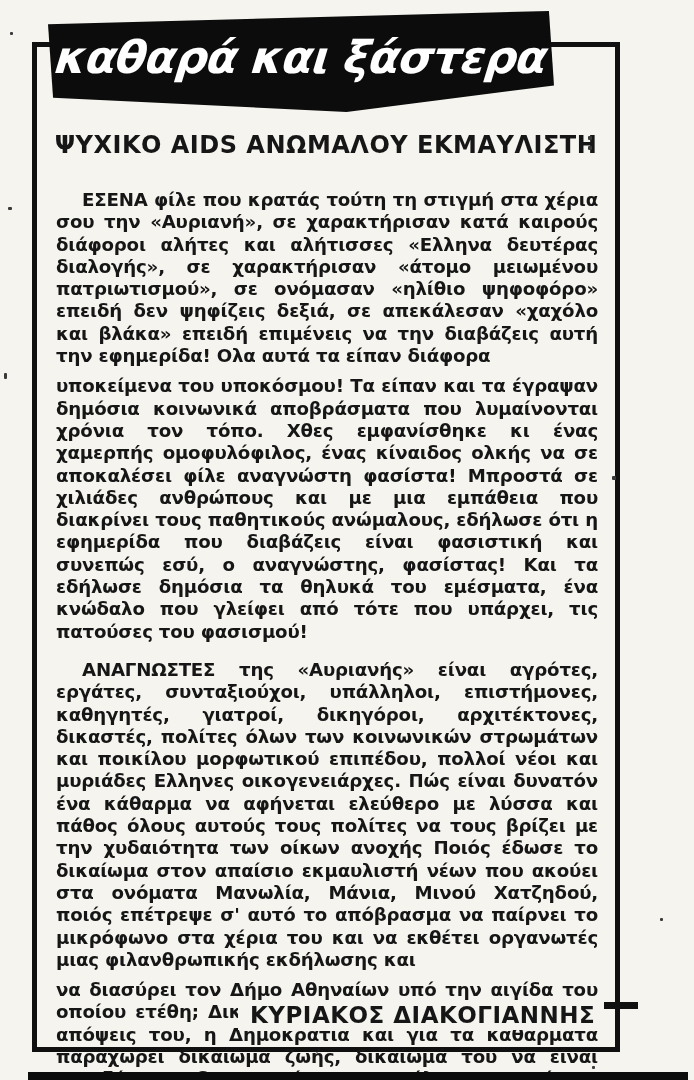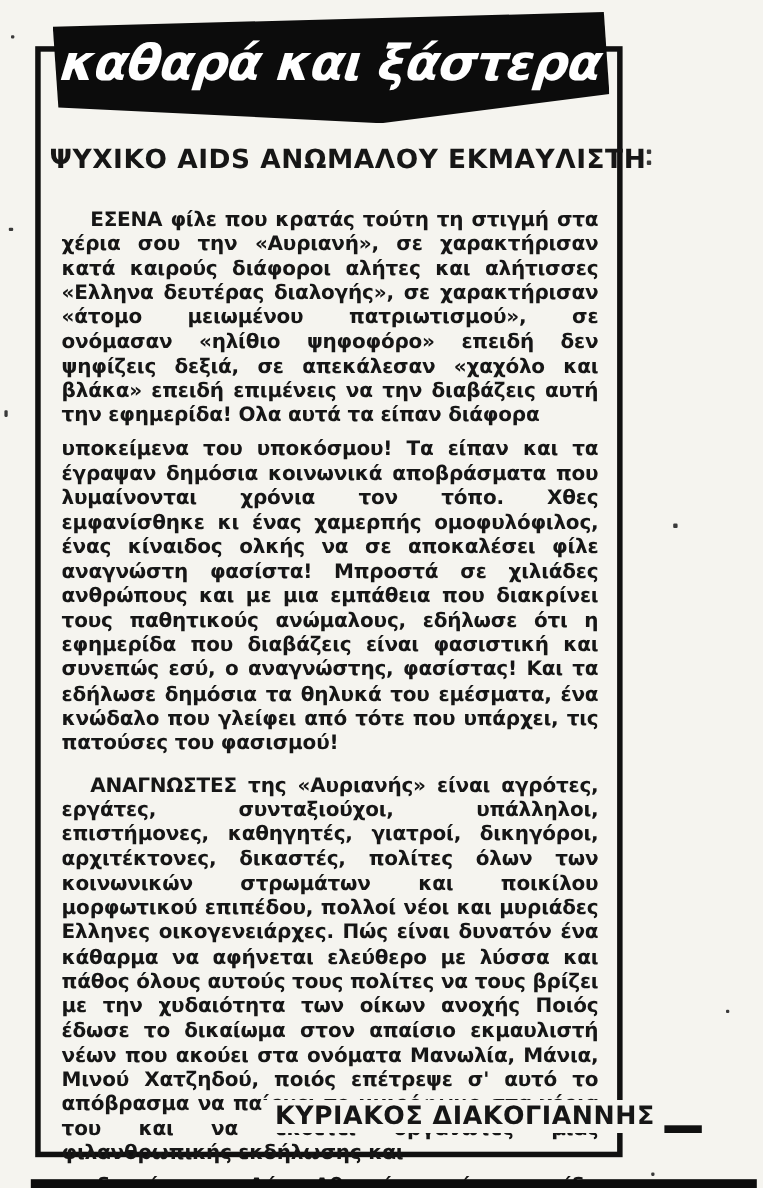--- a/index.html
+++ b/index.html
@@ -20,21 +20,21 @@
   }
   .banner-title{
     color:#ffffff;font-weight:bold;font-style:italic;
     font-size:45px;letter-spacing:-1px;
     transform:skewX(-6deg) translateY(-4px);
     white-space:nowrap;
   }
 
   
   .frame{
-    position:absolute;left:32px;top:42px;width:534px;height:1010px;
+    position:absolute;left:32px;top:42px;width:588px;height:1010px;
     border:5px solid #101010;box-sizing:border-box;
     background:transparent;
   }
   .headline{
     margin:84px 8px 0 8px;
     text-align:center;
     font-size:24px;font-weight:bold;letter-spacing:0.5px;
     white-space:nowrap;
   }
   .bodycol{
@@ -42,21 +42,21 @@
     font-size:18.2px;font-weight:bold;line-height:22.3px;
     text-align:justify;letter-spacing:-0.2px;
   }
   .bodycol p{margin:0;}
   .bodycol p.indent{text-indent:26px;margin-top:16px;}
   .bodycol p + p{margin-top:8px;}
 
   
   .byline{
     position:absolute;left:238px;top:1000px;
-    display:flex;align-items:flex-end;
+    display:flex;align-items:flex-start;
     white-space:nowrap;
   }
   .byline-text{
     background:#f5f4ef;
     padding:2px 9px 2px 12px;
     font-size:23px;font-weight:bold;letter-spacing:0.5px;
   }
   .byline-dash{
     width:34px;height:7px;background:#101010;margin-top:2px;
   }

